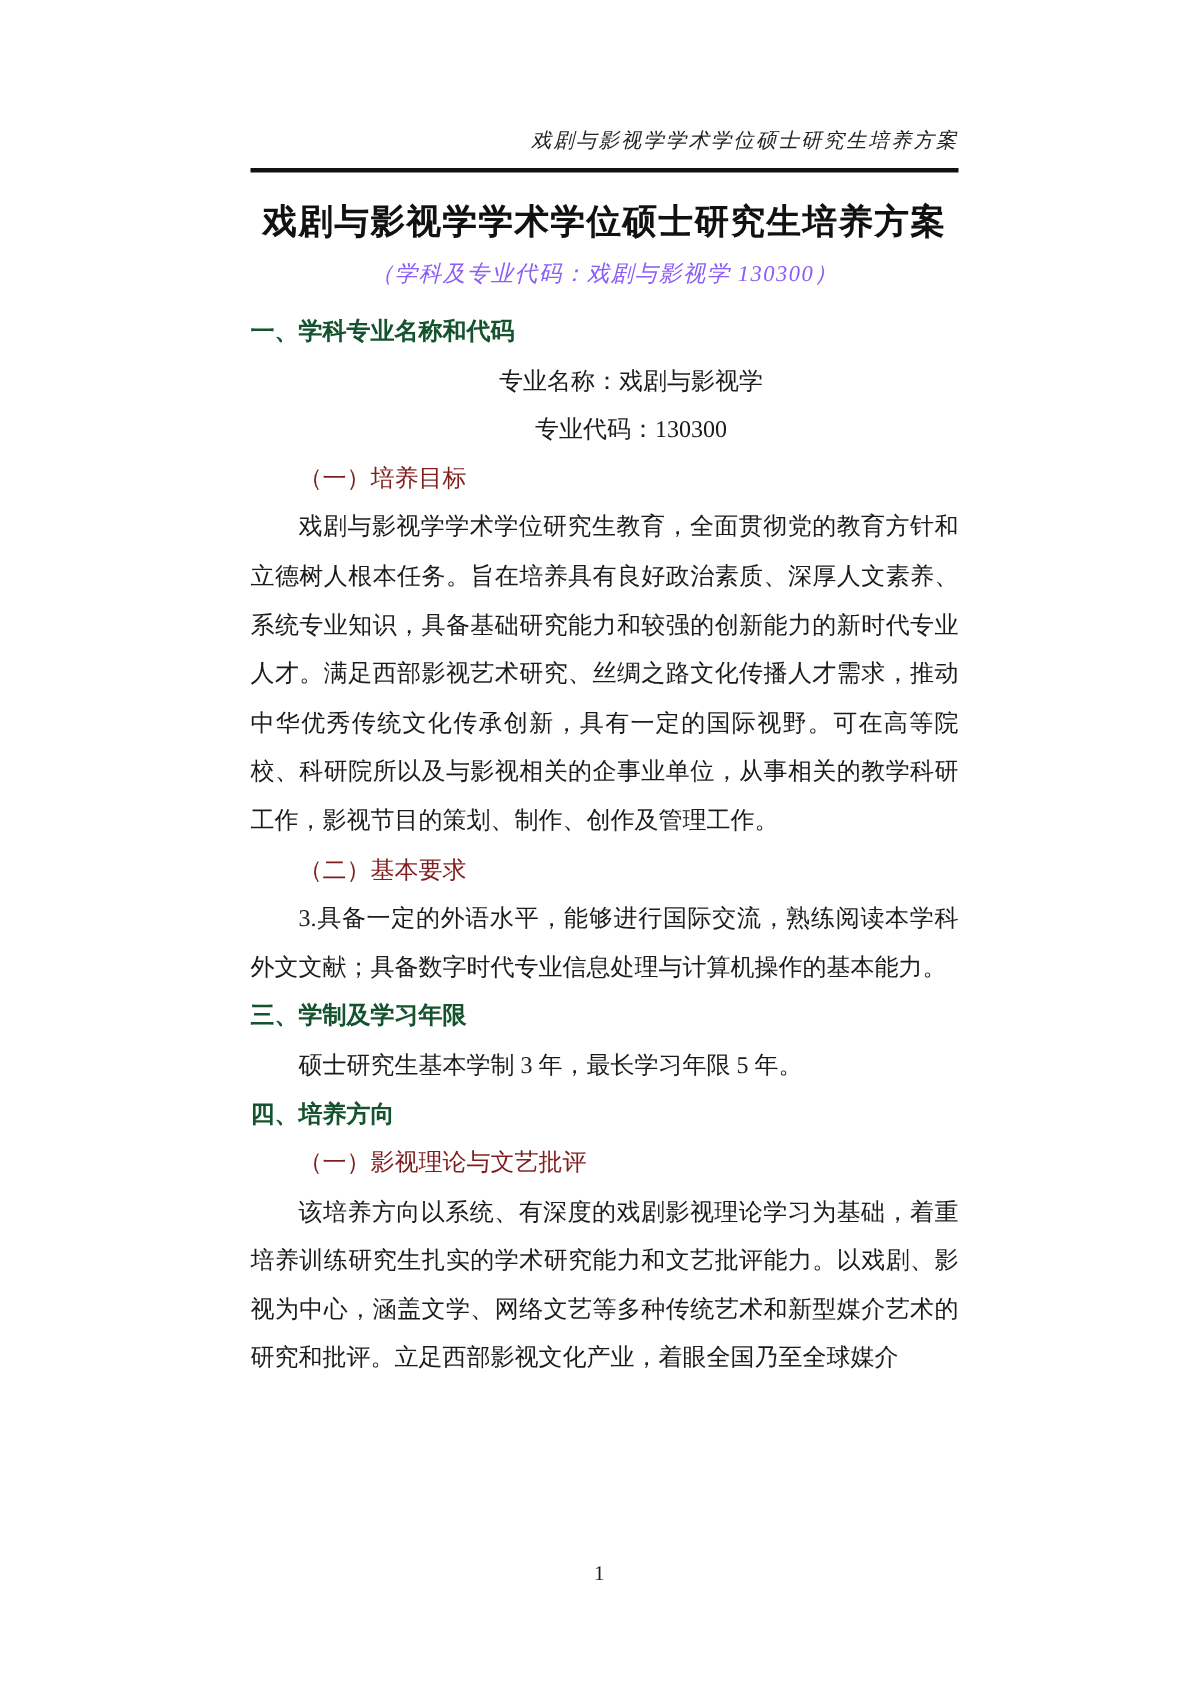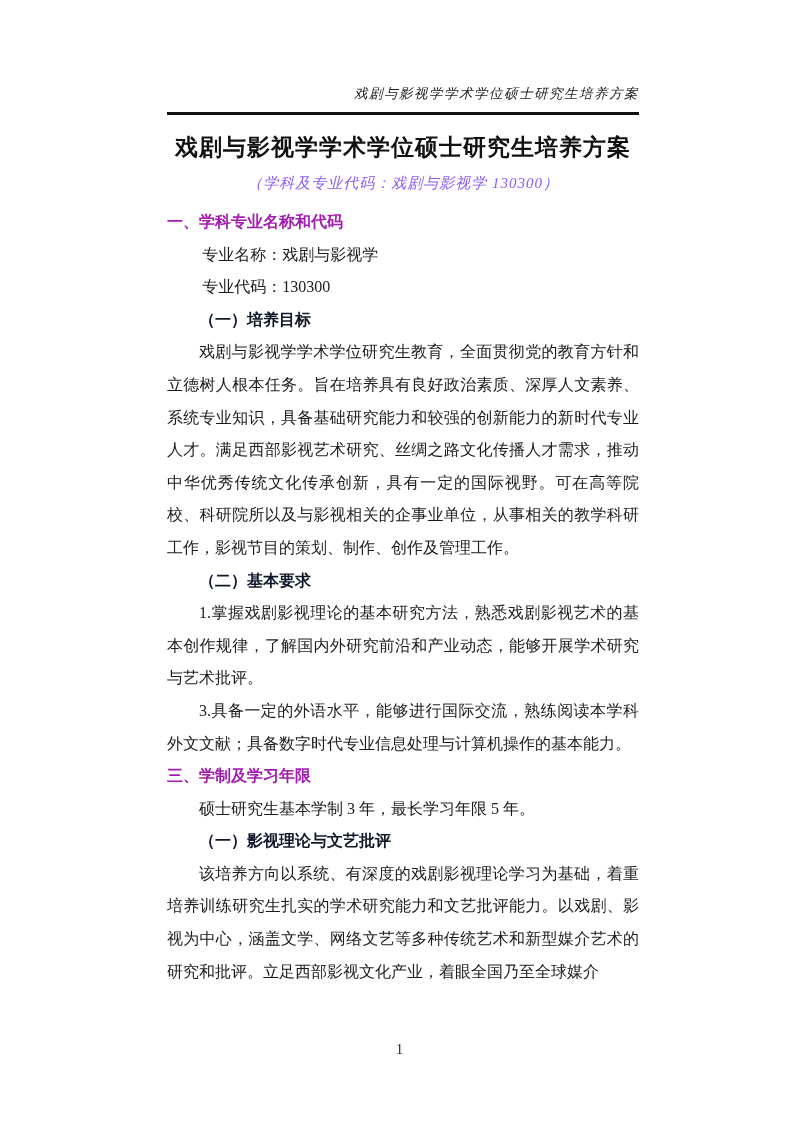--- a/index.html
+++ b/index.html
@@ -57,30 +57,31 @@
     margin-top: 13px;
     font-family: "Liberation Serif", "DejaVu Serif", serif;
     font-size: 16px;
     line-height: 32.6px;
     color: #1b1b1b;
   }
   .block { margin: 0; }
   .h1 {
     font-family: "Liberation Sans", "DejaVu Sans", sans-serif;
     font-weight: bold;
-    color: #a21caf;
+    color: #14532d;
   }
   .h2 {
     font-family: "Liberation Sans", "DejaVu Sans", sans-serif;
-    font-weight: bold;
-    color: #0f172a;
+    font-weight: normal;
+    color: #7f1d1d;
     text-indent: 2em;
   }
   .sub {
     text-indent: 2.2em;
+    text-align: center;
   }
   .para {
     text-indent: 2em;
     text-align: justify;
     text-justify: inter-character;
   }
   .page-number {
     position: absolute;
     left: 0;
     right: 0;
@@ -113,29 +114,29 @@
 
     <div class="block sub">专业代码：130300</div>
 
 
     <div class="block h2">（一）培养目标</div>
 
     <div class="block para">戏剧与影视学学术学位研究生教育，全面贯彻党的教育方针和立德树人根本任务。旨在培养具有良好政治素质、深厚人文素养、系统专业知识，具备基础研究能力和较强的创新能力的新时代专业人才。满足西部影视艺术研究、丝绸之路文化传播人才需求，推动中华优秀传统文化传承创新，具有一定的国际视野。可在高等院校、科研院所以及与影视相关的企事业单位，从事相关的教学科研工作，影视节目的策划、制作、创作及管理工作。</div>
 
     <div class="block h2">（二）基本要求</div>
 
-    <div class="block para">1.掌握戏剧影视理论的基本研究方法，熟悉戏剧影视艺术的基本创作规律，了解国内外研究前沿和产业动态，能够开展学术研究与艺术批评。</div>
 
 
     <div class="block para">3.具备一定的外语水平，能够进行国际交流，熟练阅读本学科外文文献；具备数字时代专业信息处理与计算机操作的基本能力。</div>
 
     <div class="block h1">三、学制及学习年限</div>
 
     <div class="block para">硕士研究生基本学制 3 年，最长学习年限 5 年。</div>
 
+    <div class="block h1">四、培养方向</div>
 
     <div class="block h2">（一）影视理论与文艺批评</div>
 
     <div class="block para">该培养方向以系统、有深度的戏剧影视理论学习为基础，着重培养训练研究生扎实的学术研究能力和文艺批评能力。以戏剧、影视为中心，涵盖文学、网络文艺等多种传统艺术和新型媒介艺术的研究和批评。立足西部影视文化产业，着眼全国乃至全球媒介</div>
 
   </div>
 
   <div class="page-number">1</div>
 
 </div>

